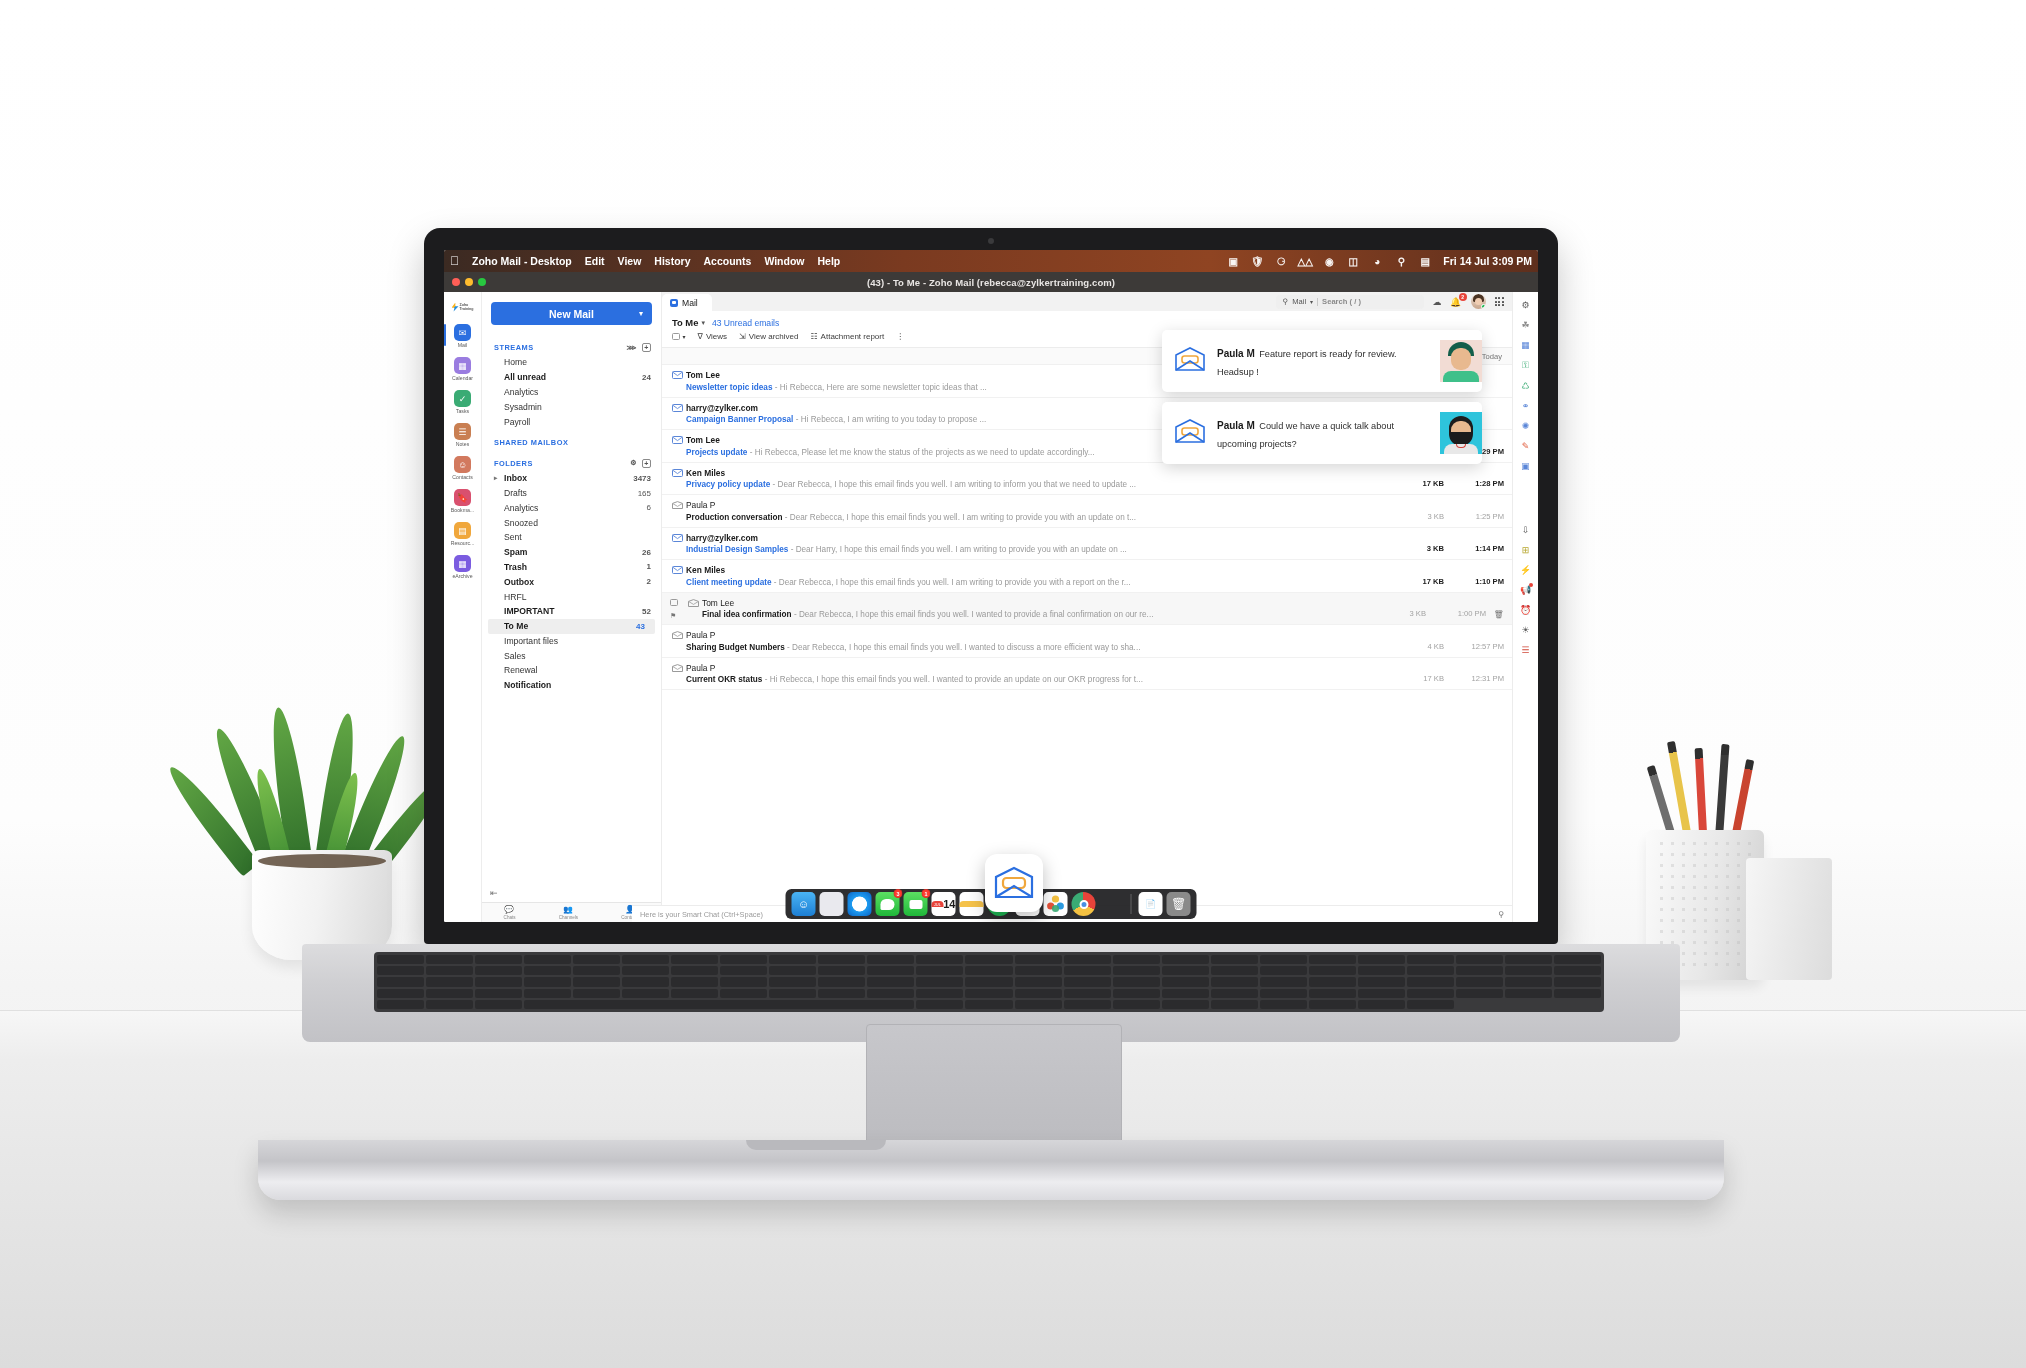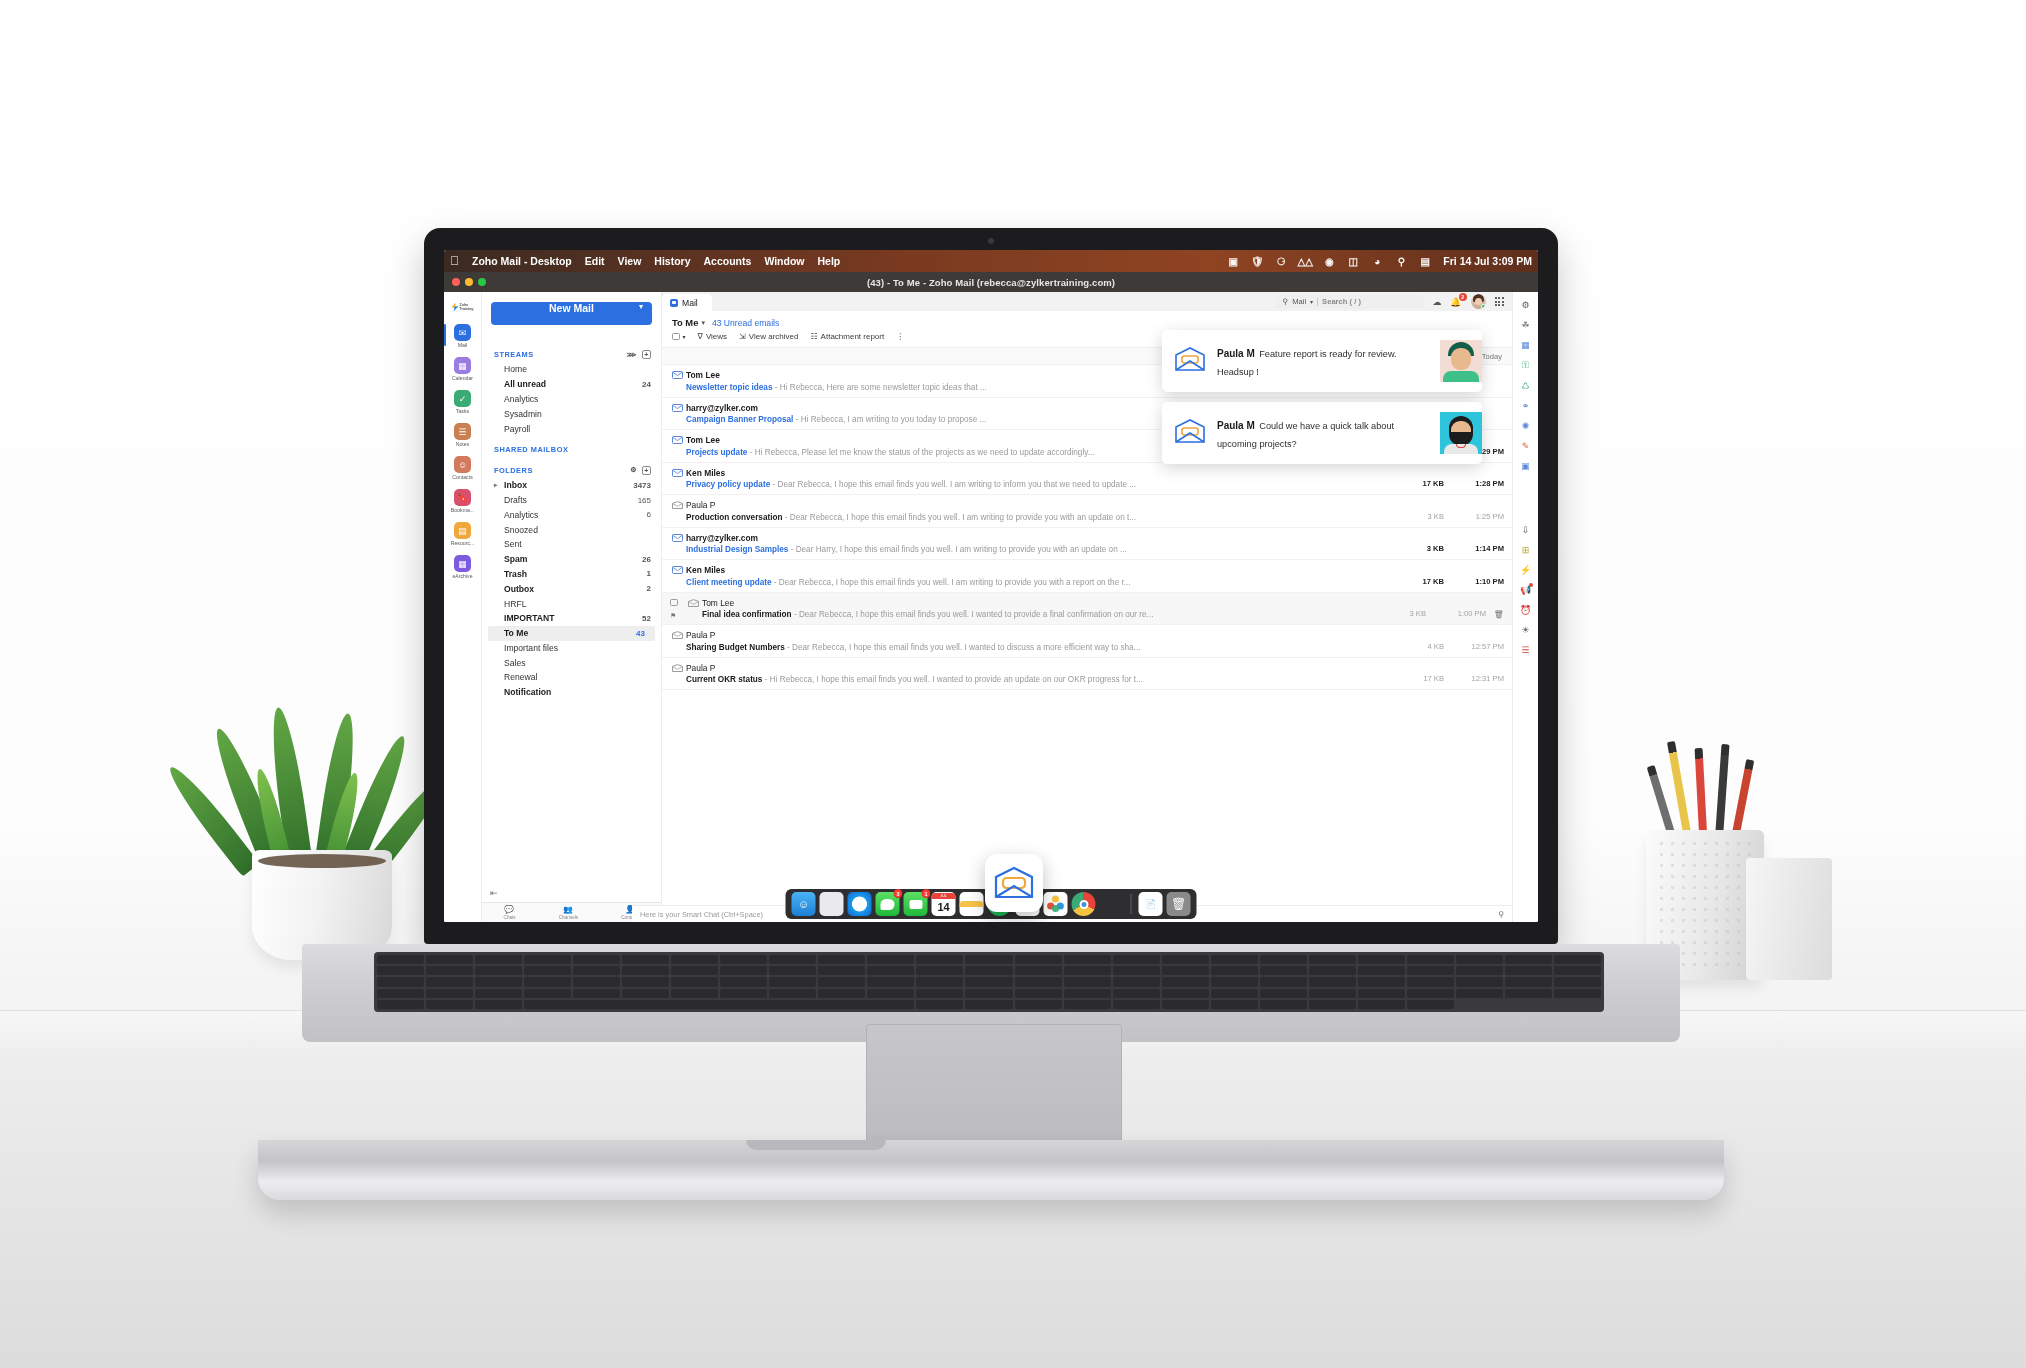--- a/index.html
+++ b/index.html
@@ -103,22 +103,22 @@
     width:100%;cursor:pointer;}
   .rail-ico{width:17px;height:17px;border-radius:5px;display:flex;align-items:center;
     justify-content:center;color:#fff;font-size:9px;}
   .rail-lbl{font-size:5.2px;color:#5a5a5a;max-width:36px;text-align:center;
     white-space:nowrap;overflow:hidden;}
   .rail-active-bar{position:absolute;left:0;width:2px;height:22px;background:#2b6fe0;border-radius:2px;}
 
   
   .folders{width:180px;flex:0 0 180px;background:#fff;border-right:1px solid #ececec;
     display:flex;flex-direction:column;padding:6px 0 0;position:relative;}
-  .newmail{margin:4px 9px 19px;height:23px;background:#2b6fe0;color:#fff;border-radius:4px;
-    display:flex;align-items:flex-start;justify-content:center;position:relative;
+  .newmail{margin:4px 9px 12px;height:23px;background:#2b6fe0;color:#fff;border-radius:4px;
+    display:flex;align-items:center;justify-content:center;position:relative;
     font-size:10.5px;font-weight:bold;cursor:pointer;}
   .newmail .chev{position:absolute;right:9px;font-size:8px;font-weight:normal;}
   .sec-head{display:flex;align-items:center;padding:6px 10px 3px 12px;color:#2b6fe0;
     font-size:7.4px;font-weight:bold;letter-spacing:.5px;}
   .sec-head .acts{margin-left:auto;display:flex;gap:5px;align-items:center;color:#555;font-size:7px;}
   .sq-btn{width:9px;height:9px;border:1px solid #8a8a8a;border-radius:2px;
     display:flex;align-items:center;justify-content:center;font-size:7px;line-height:1;color:#555;}
   .f-row{display:flex;align-items:center;padding:2.4px 10px 2.4px 22px;font-size:8.6px;
     color:#333;cursor:pointer;position:relative;}
   .f-row .cnt{margin-left:auto;font-size:8px;color:#555;}
@@ -812,21 +812,21 @@
             </span>
             <span class="dapp" style="background:radial-gradient(circle at 50% 50%,#fff 42%,#1d9bf0 46%,#0a63c4 100%);">✥</span>
             <span class="dapp" style="background:linear-gradient(180deg,#5ce062,#20b83a);">
               <span style="width:14px;height:11px;background:#fff;border-radius:6px 6px 6px 2px;display:block;"></span>
               <span class="dbadge">3</span>
             </span>
             <span class="dapp" style="background:linear-gradient(180deg,#5ce062,#20b83a);">
               <span style="width:13px;height:9px;background:#fff;border-radius:2px;display:block;"></span>
               <span class="dbadge">1</span>
             </span>
-            <span class="dapp" style="background:#fff;flex-direction:column;color:#1a1a1a;">
+            <span class="dapp" style="background:#fff;flex-direction:row;color:#1a1a1a;">
               <span style="width:100%;height:6px;background:#e8433a;border-radius:4px 4px 0 0;font-size:4px;color:#fff;display:flex;align-items:center;justify-content:center;">JUL</span>
               <span style="font-size:11px;font-weight:bold;line-height:17px;">14</span>
             </span>
             <span class="dapp" style="background:#fff;flex-direction:column;">
               <span style="width:100%;height:6px;background:#f5c24a;border-radius:4px 4px 0 0;"></span>
             </span>
             <span class="dapp" style="background:#1db954;border-radius:50%;color:#000;font-size:13px;">♫</span>
             <span class="dapp" style="background:#fff;">
               <svg width="15" height="13" viewBox="0 0 15 13">
                   <path d="M1 1h13v8H6l-4 3V9H1z" fill="none" stroke="#2b6fe0" stroke-width="1.4"></path>

